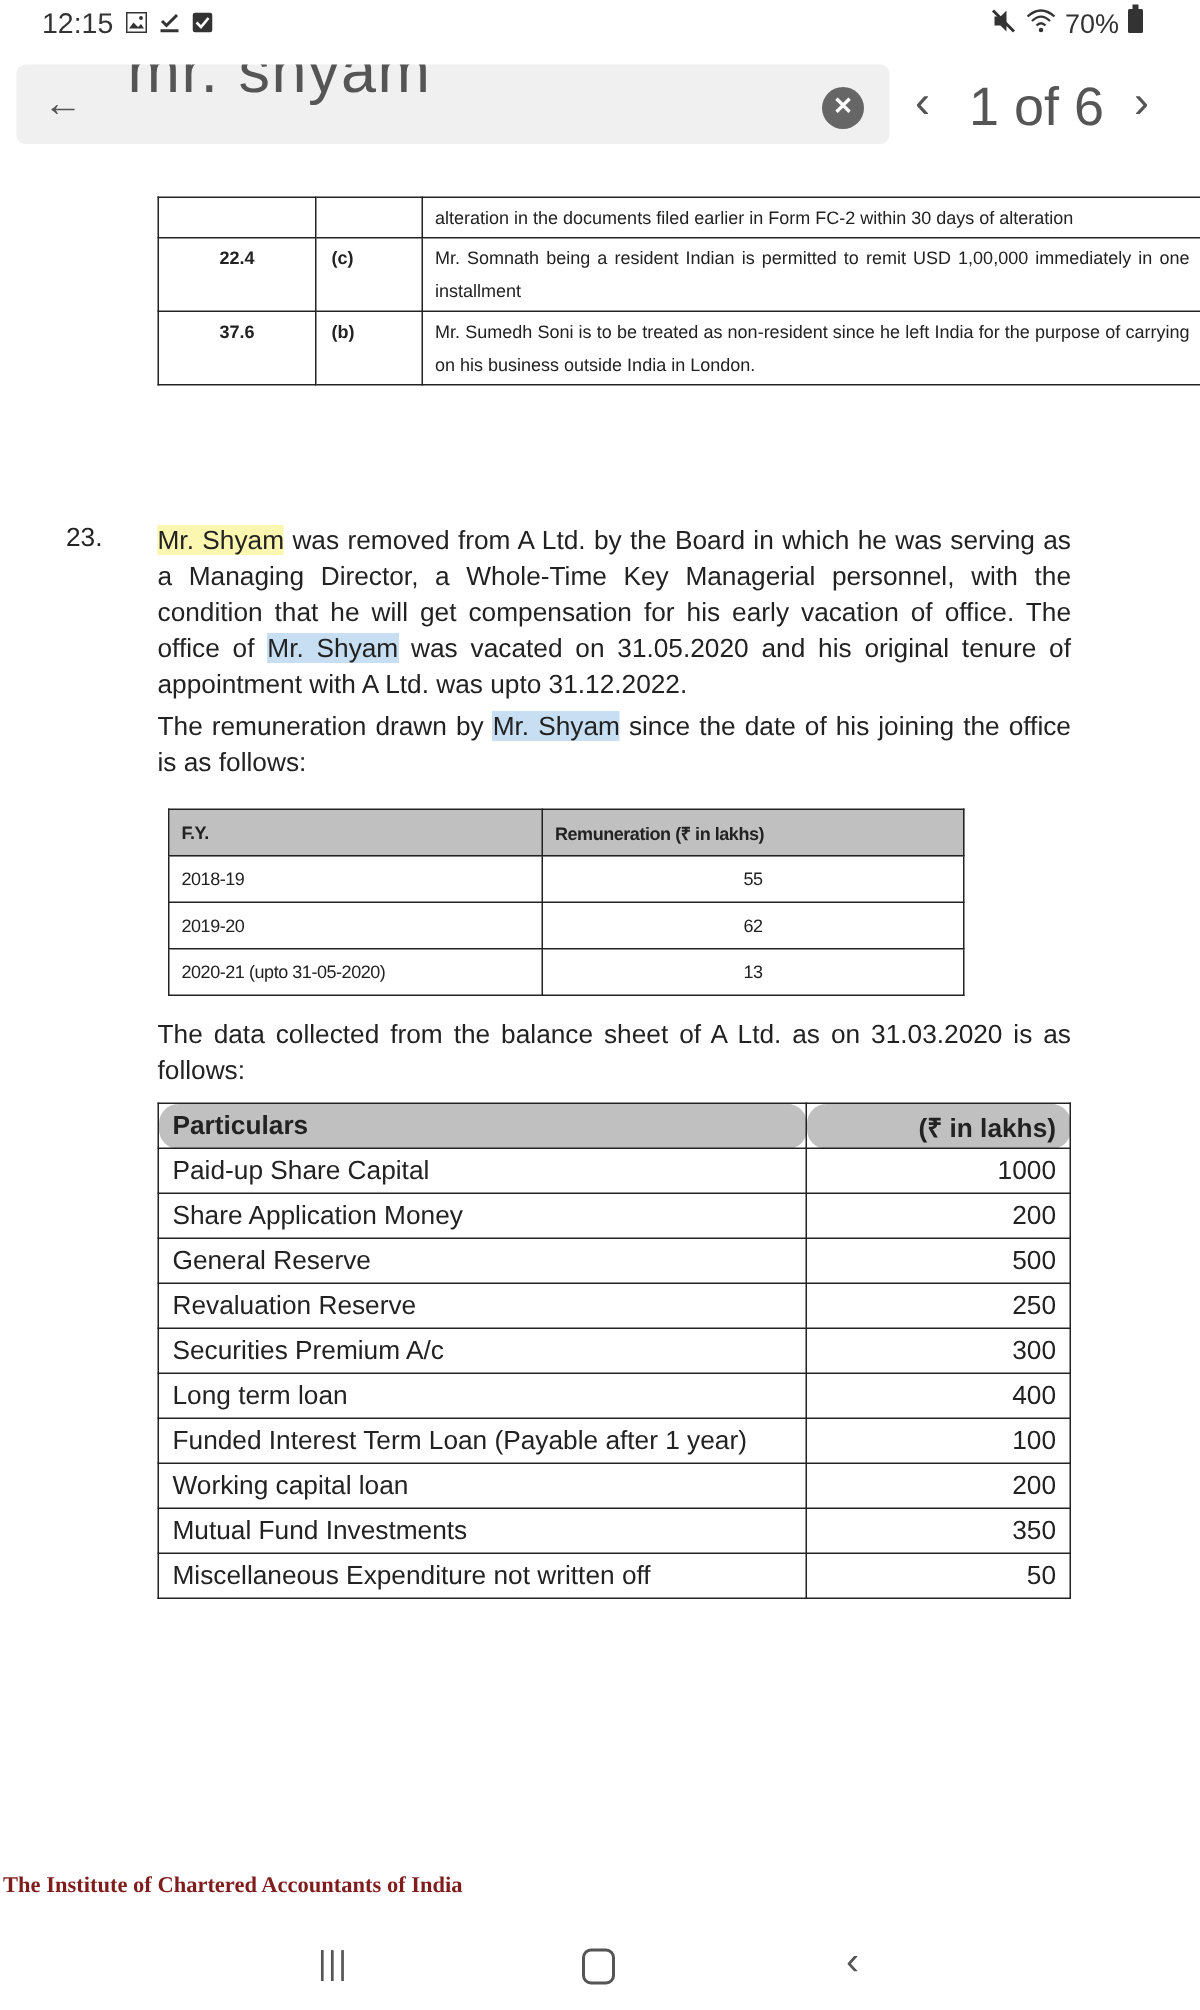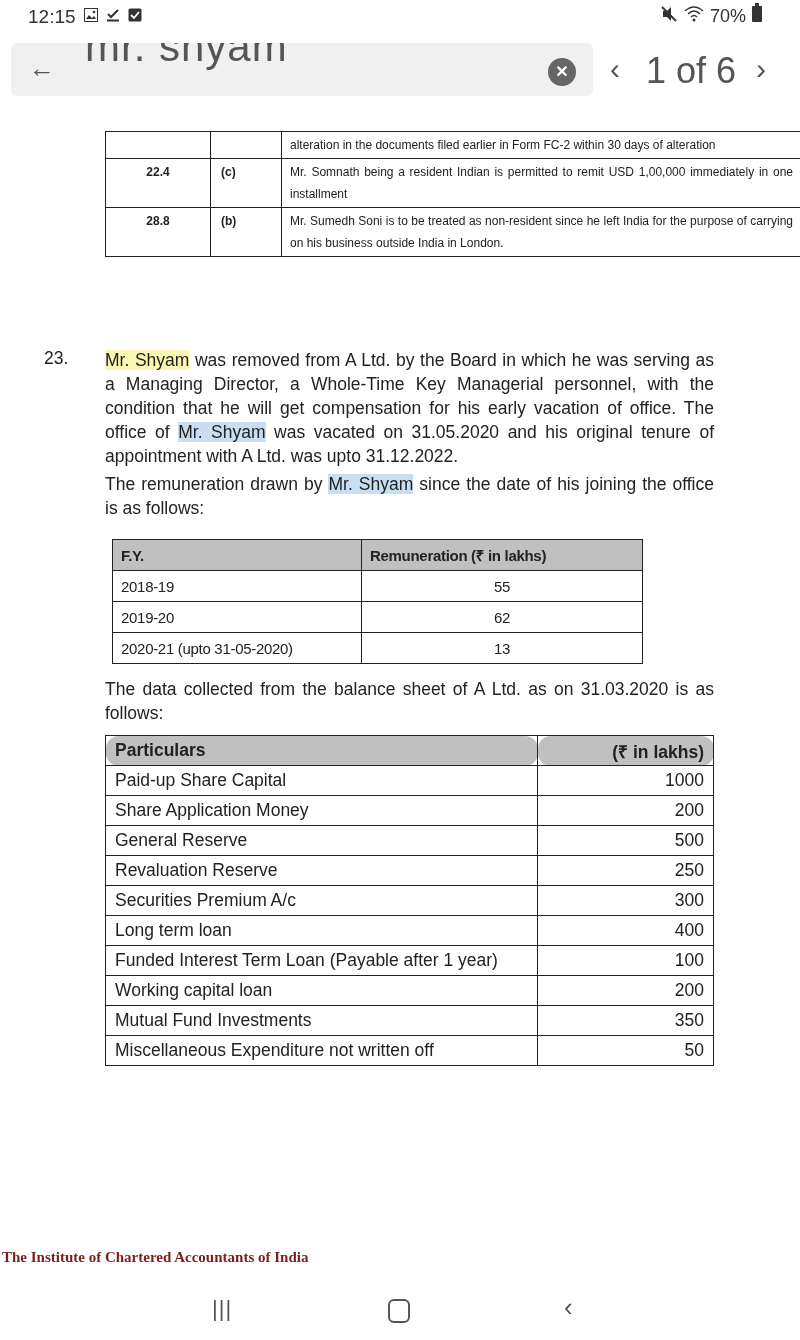--- a/index.html
+++ b/index.html
@@ -26,21 +26,21 @@
   .t1 td { border:1px solid #222; vertical-align:top; padding:2px 8px; line-height:22px; }
   .t1 .c1 { width:88px; text-align:center; font-weight:bold; }
   .t1 .c2 { width:52px; font-weight:bold; padding-left:10px; }
   .t1 .c3 { text-align:justify; text-align-last:left; }
 
   .q-num { position:absolute; left:44px; top:238px; font-size:17.5px; }
   .para { position:absolute; left:105px; width:609px; font-size:17.5px; line-height:24px; text-align:justify; }
   .hl-yellow { background:#fbf6b0; }
   .hl-blue { background:#c8dff3; }
 
-  .t2 { position:absolute; left:112px; top:429px; width:531px; font-size:15px; letter-spacing:-0.3px; }
+  .t2 { position:absolute; left:112px; top:429px; width:531px; font-size:12px; letter-spacing:-0.3px; }
   .t2 td, .t2 th { border:1px solid #222; padding:3px 8px; height:24px; text-align:left; }
   .t2 th { background:#c0c0c0; font-weight:bold; }
   .t2 .val { text-align:center; }
   .t2 .col1 { width:232px; }
 
   .t3 { position:absolute; left:105px; top:625px; width:609px; font-size:17.5px; }
   .t3 td, .t3 th { border:1px solid #222; padding:2px 9px; height:25px; text-align:left; }
   .t3 th { background:#c0c0c0; font-weight:bold;border-radius:13px; }
   .t3 .amt { text-align:right; width:157px; }
 
@@ -103,21 +103,21 @@
       <td class="c1"></td>
       <td class="c2"></td>
       <td class="c3">alteration in the documents filed earlier in Form FC-2 within 30 days of alteration</td>
     </tr>
     <tr>
       <td class="c1">22.4</td>
       <td class="c2">(c)</td>
       <td class="c3">Mr. Somnath being a resident Indian is permitted to remit USD 1,00,000 immediately in one installment</td>
     </tr>
     <tr>
-      <td class="c1">28.8</td>
+      <td class="c1">37.6</td>
       <td class="c2">(b)</td>
       <td class="c3">Mr. Sumedh Soni is to be treated as non-resident since he left India for the purpose of carrying on his business outside India in London.</td>
     </tr>
   </tbody>
     </table>
 
   <span class="q-num">23.</span>
   <p class="para" style="top:222px; margin:16px 0 0 0;"><span class="hl-yellow">Mr. Shyam</span><span> was removed from A Ltd. by the Board in which he was serving as a Managing Director, a Whole-Time Key Managerial personnel, with the condition that he will get compensation for his early vacation of office. The office of </span><span class="hl-blue">Mr. Shyam</span><span> was vacated on 31.05.2020 and his original tenure of appointment with A Ltd. was upto 31.12.2022.</span></p>
 
   <p class="para" style="top:362px; margin:0;"><span>The remuneration drawn by </span><span class="hl-blue">Mr. Shyam</span><span> since the date of his joining the office is as follows:</span></p>

